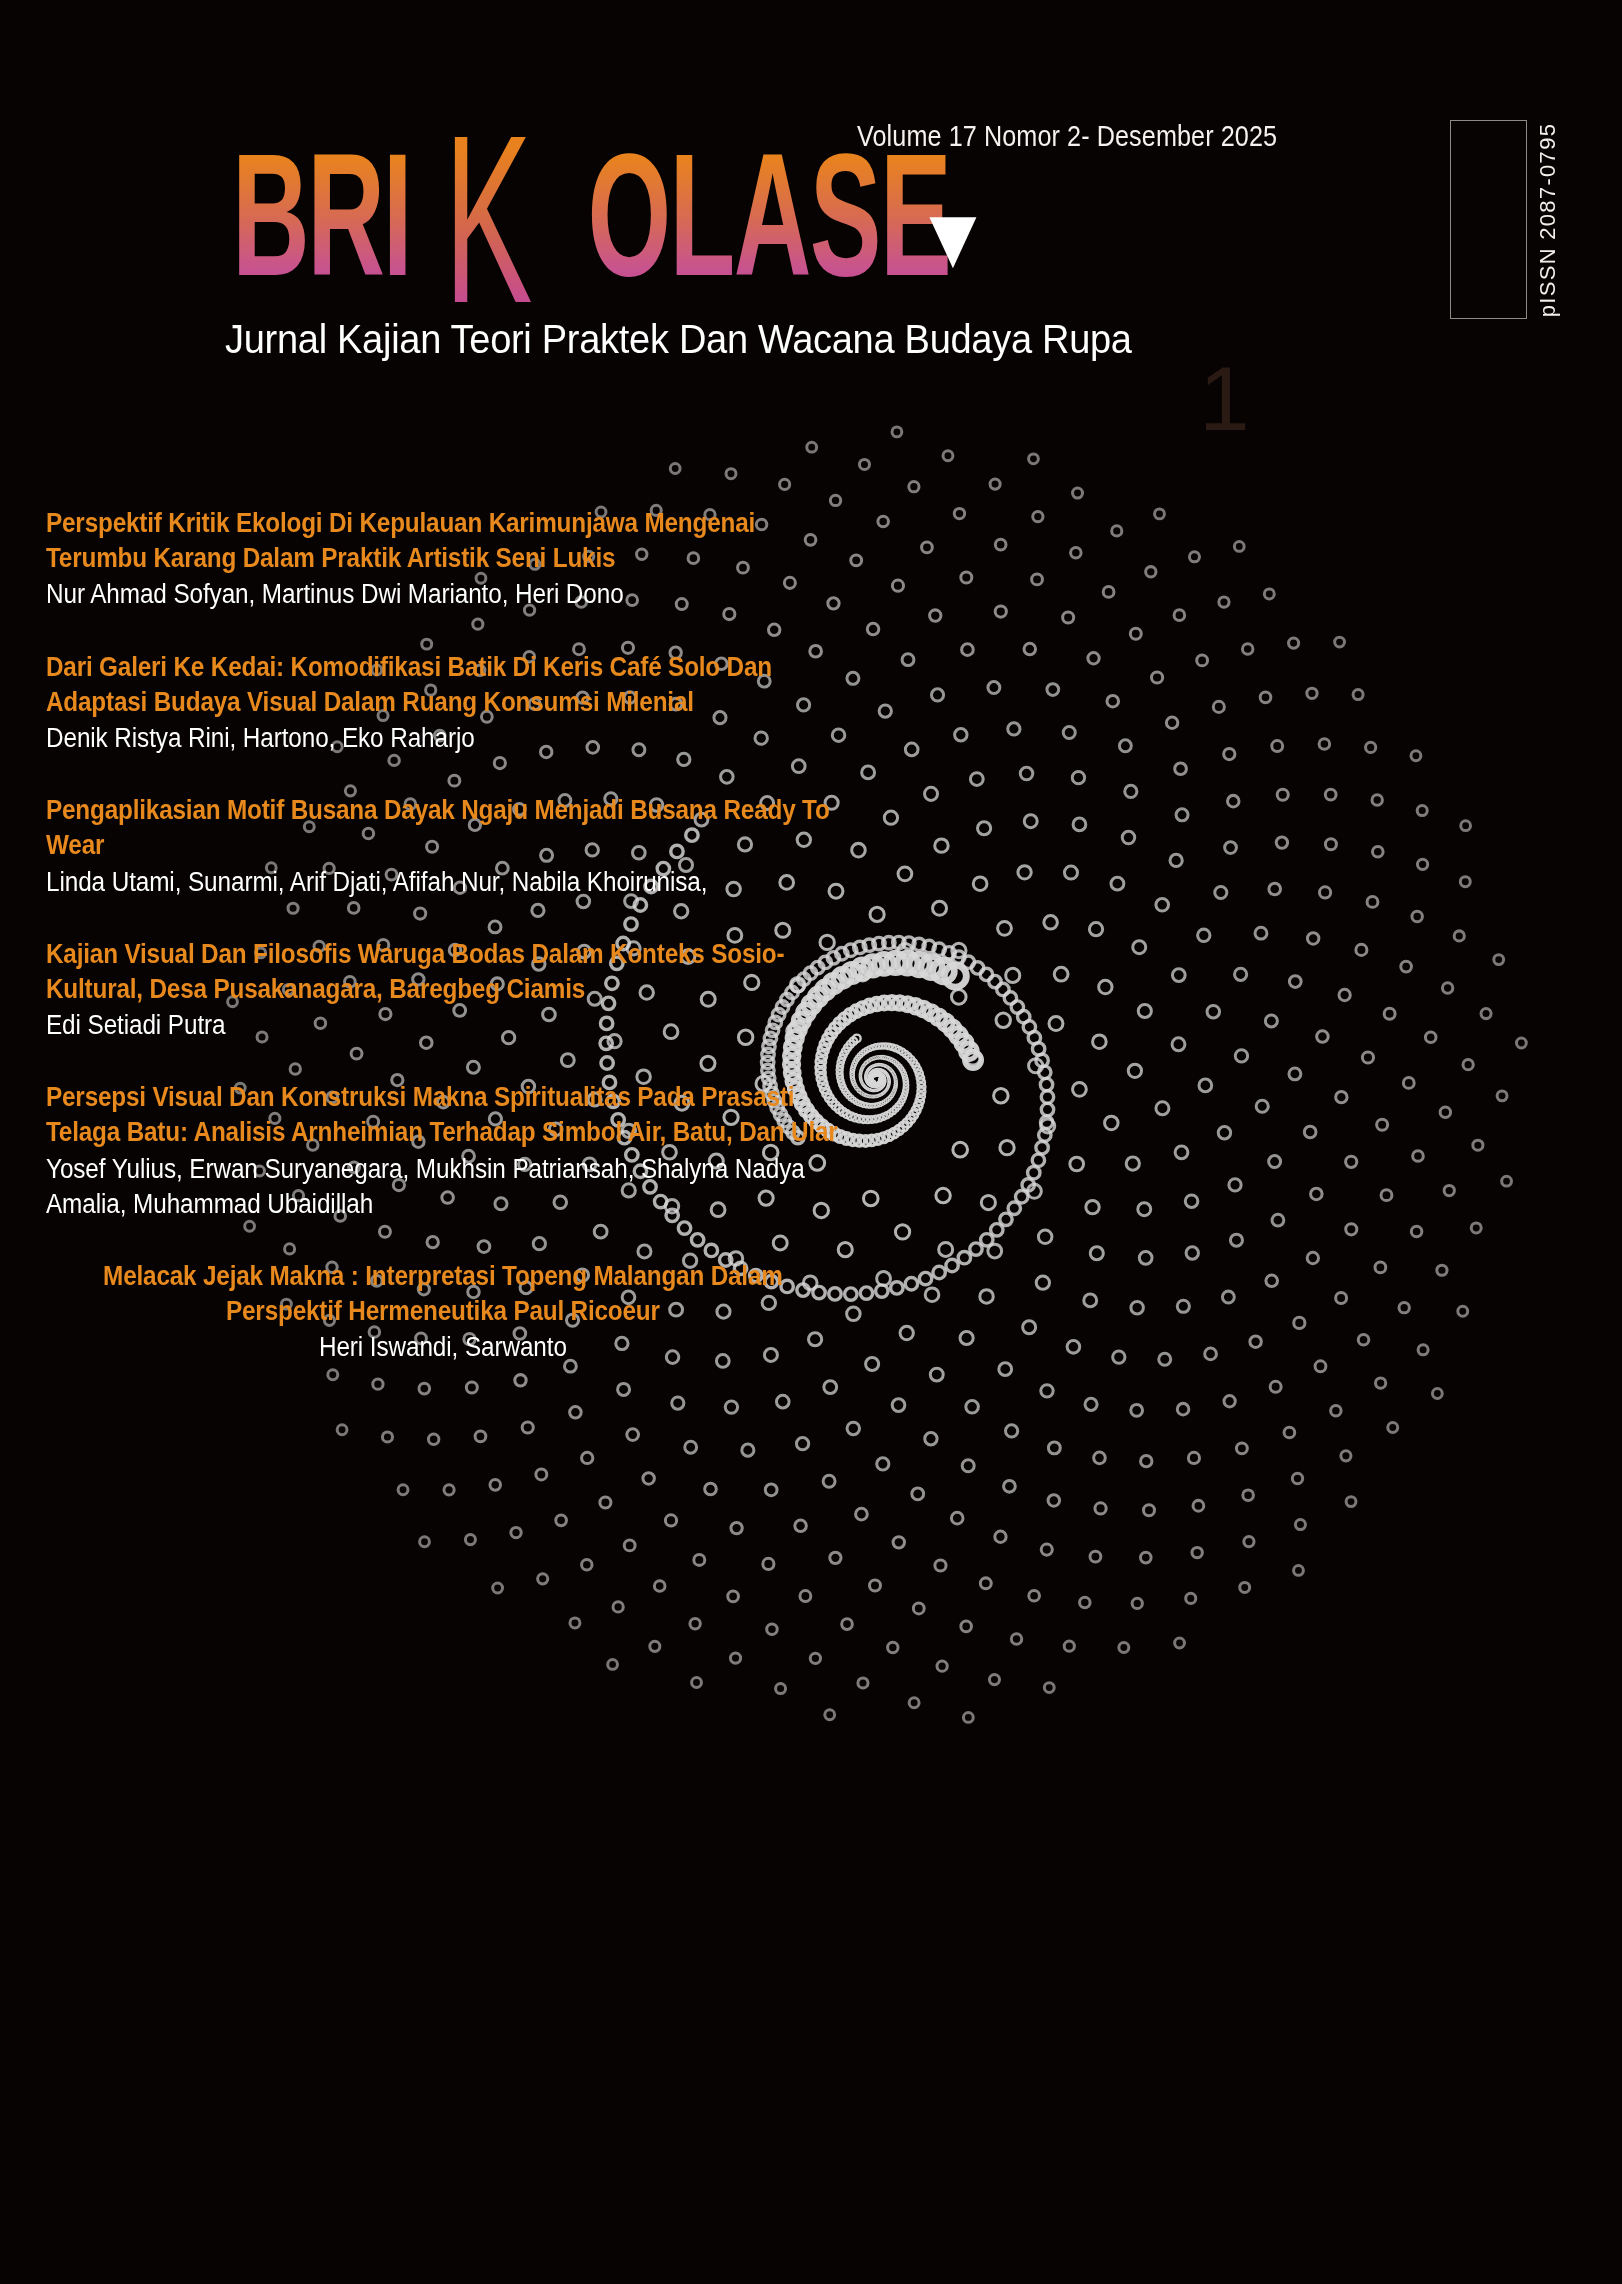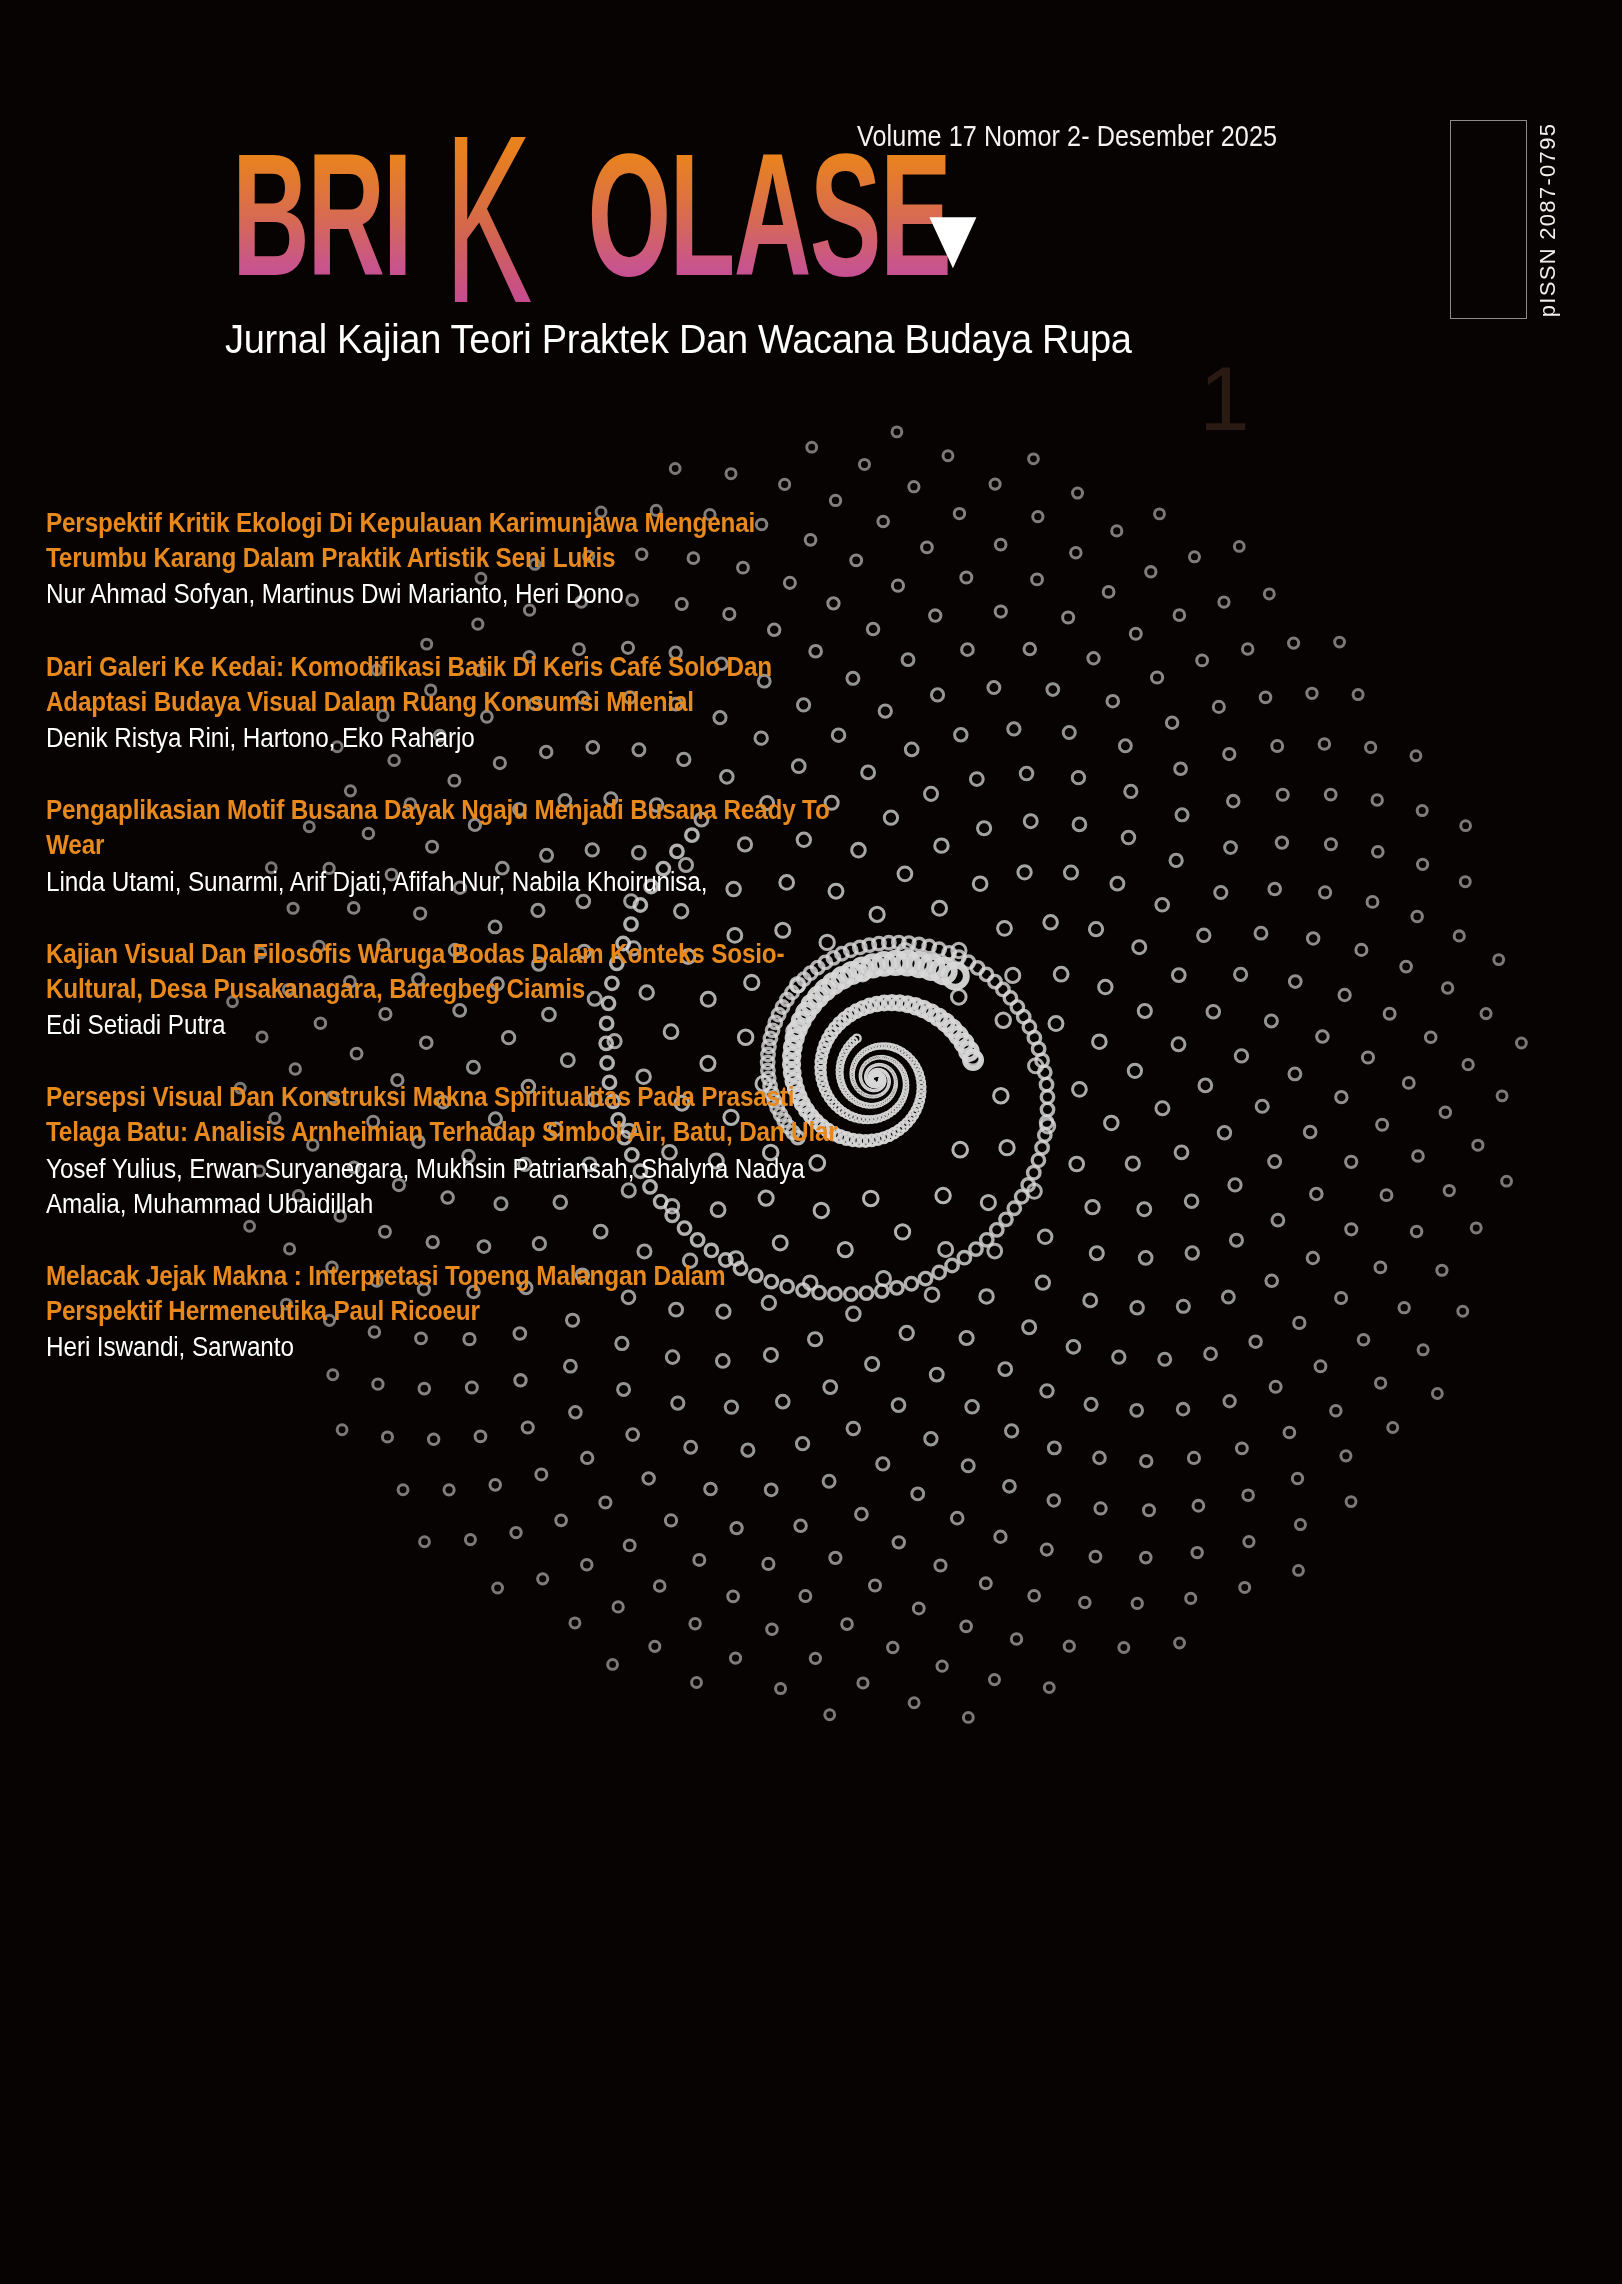--- a/index.html
+++ b/index.html
@@ -119,21 +119,21 @@
 
   
   .toc {
     position: absolute;
     left: 46px;
     top: 506px;
     width: 882px;
     z-index: 5;
   }
   .toc-item { margin-bottom: 37px; }
-  .toc-item:last-child { margin-bottom: 16px; }
+  .toc-item:last-child { margin-bottom: 16px; text-align: center; }
 
   .art-title {
     color: #E8891E;
     font-size: 27px;
     font-weight: 700;
     line-height: 1.30;
     letter-spacing: -0.2px;
     transform: scaleX(0.90);
     transform-origin: left top;
     margin: 0 0 1.3px 0;

